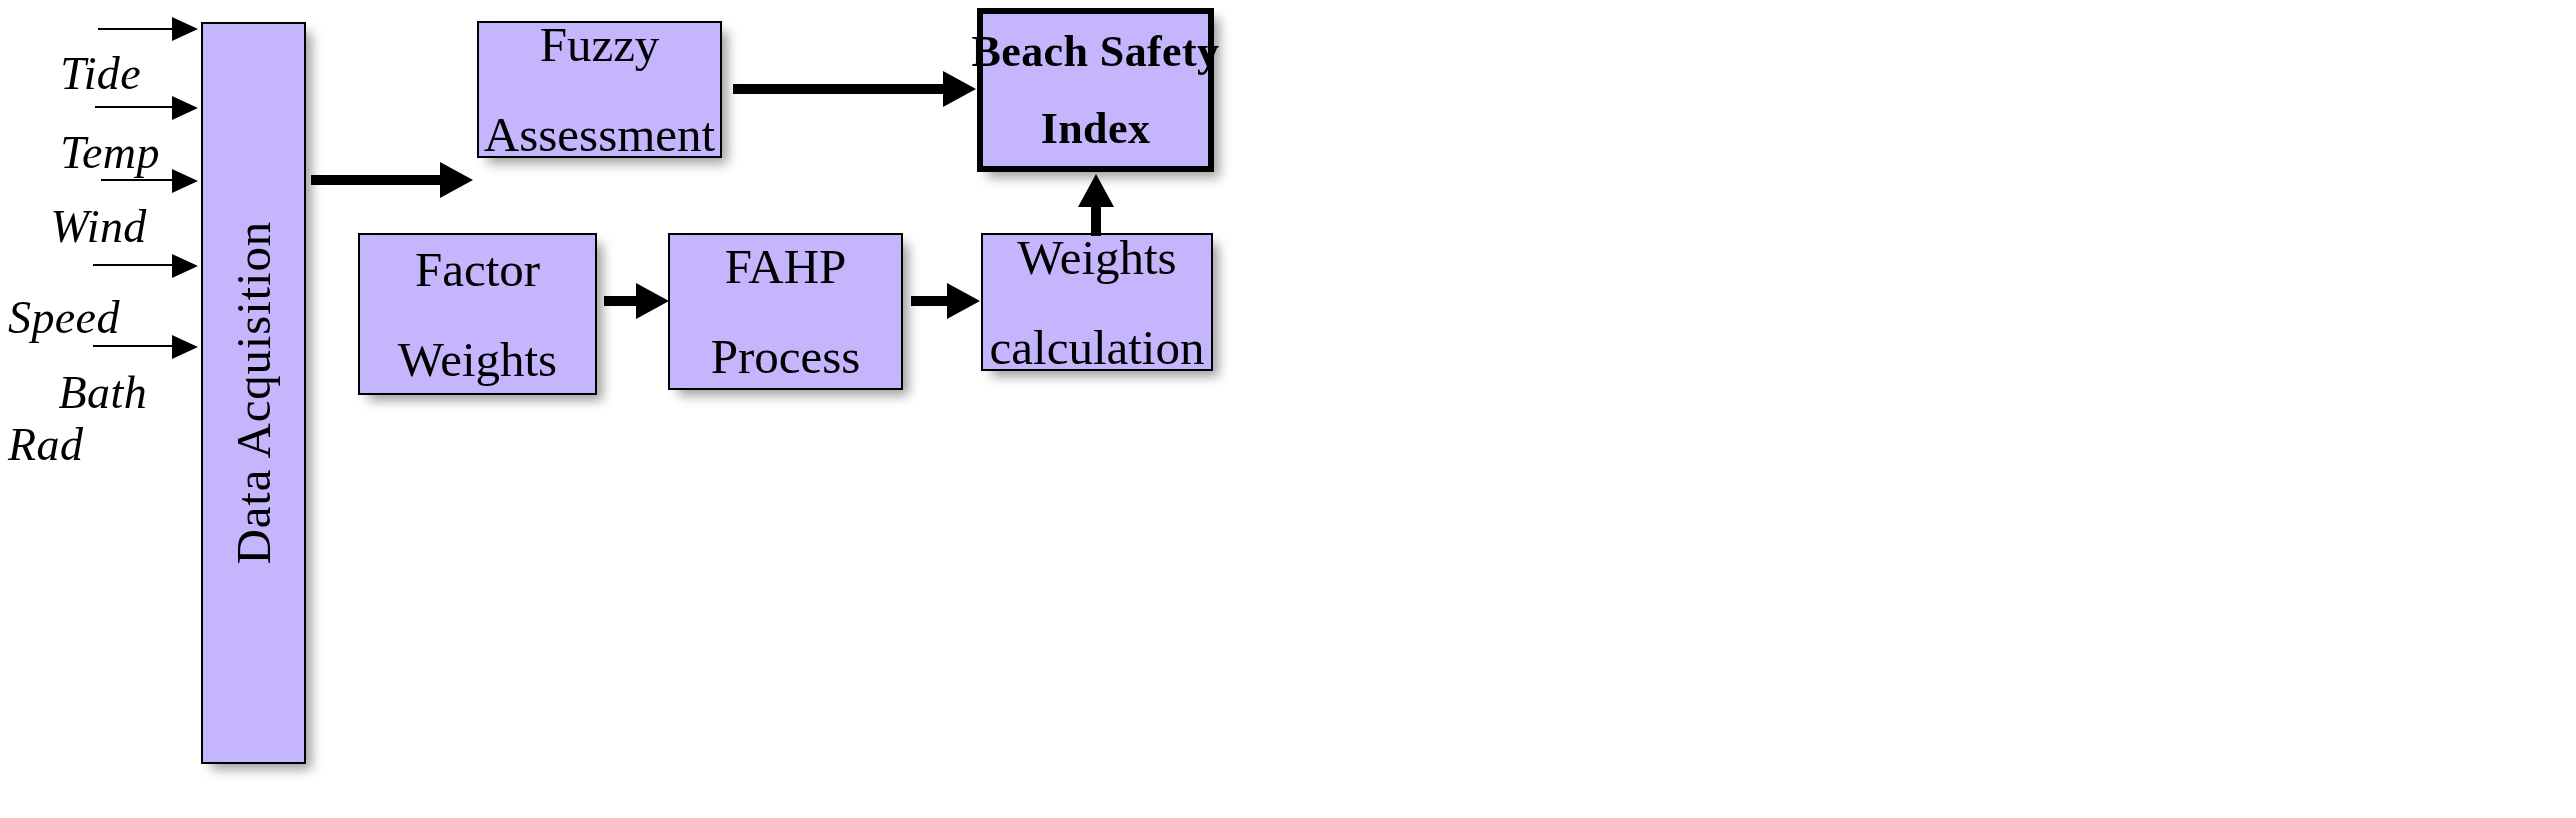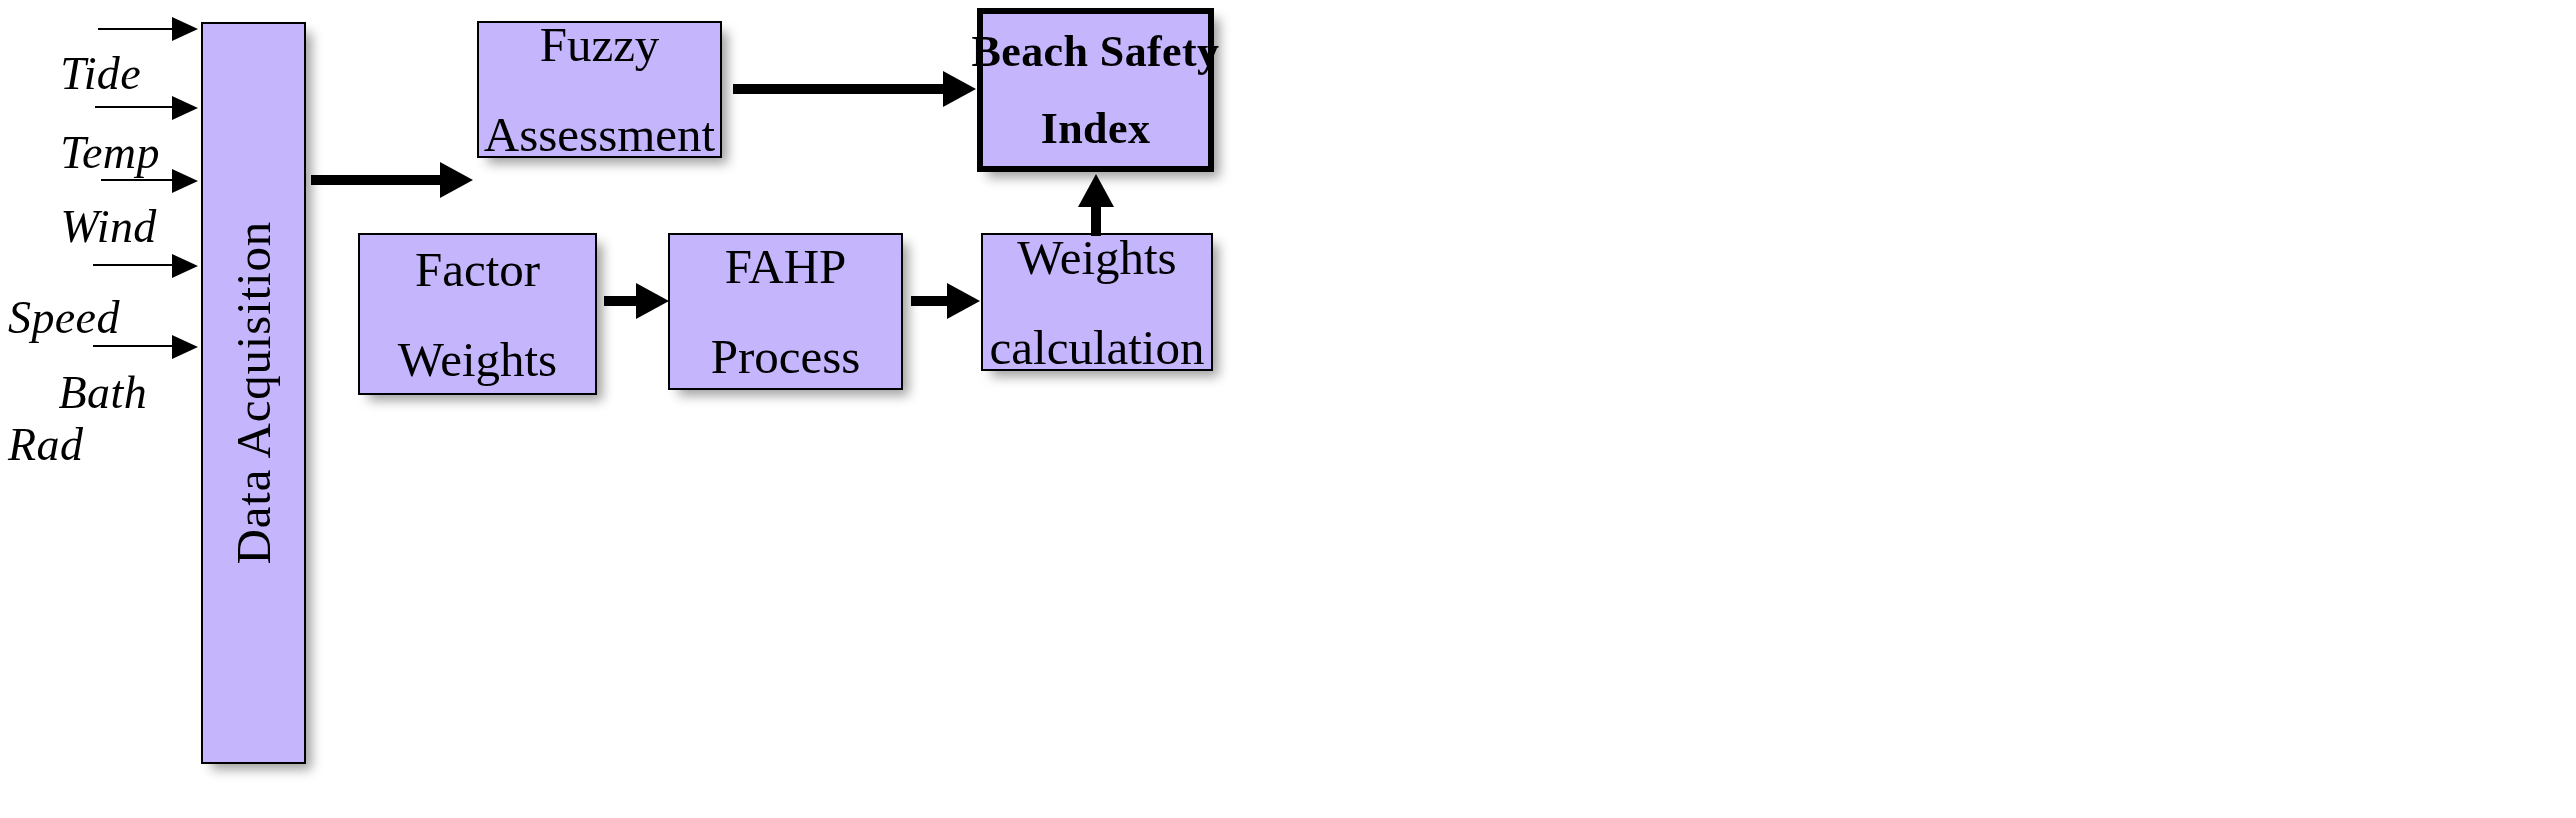--- a/index.html
+++ b/index.html
@@ -153,21 +153,21 @@
 <div id="canvas">
 
   <div class="input-label" style="left:12.6px; top:5px;">
     <span class="line">Tide</span>
   </div>
 
   <div class="input-label" style="left:12.6px; top:84px;">
     <span class="line">Temp</span>
   </div>
 
-  <div class="input-label" style="left:13px; top:158px;">
+  <div class="input-label" style="left:3px; top:158px;">
     <span class="line">Wind</span>
   </div>
 
   <div class="input-label two-line" style="left:8px; top:212px;">
     <span class="line" style="display:block;">Speed</span>
     <span class="line" style="display:block;">Rad</span>
   </div>
 
   <div class="input-label" style="left:11px; top:324px;text-align:right;">
     <span class="line">Bath</span>

